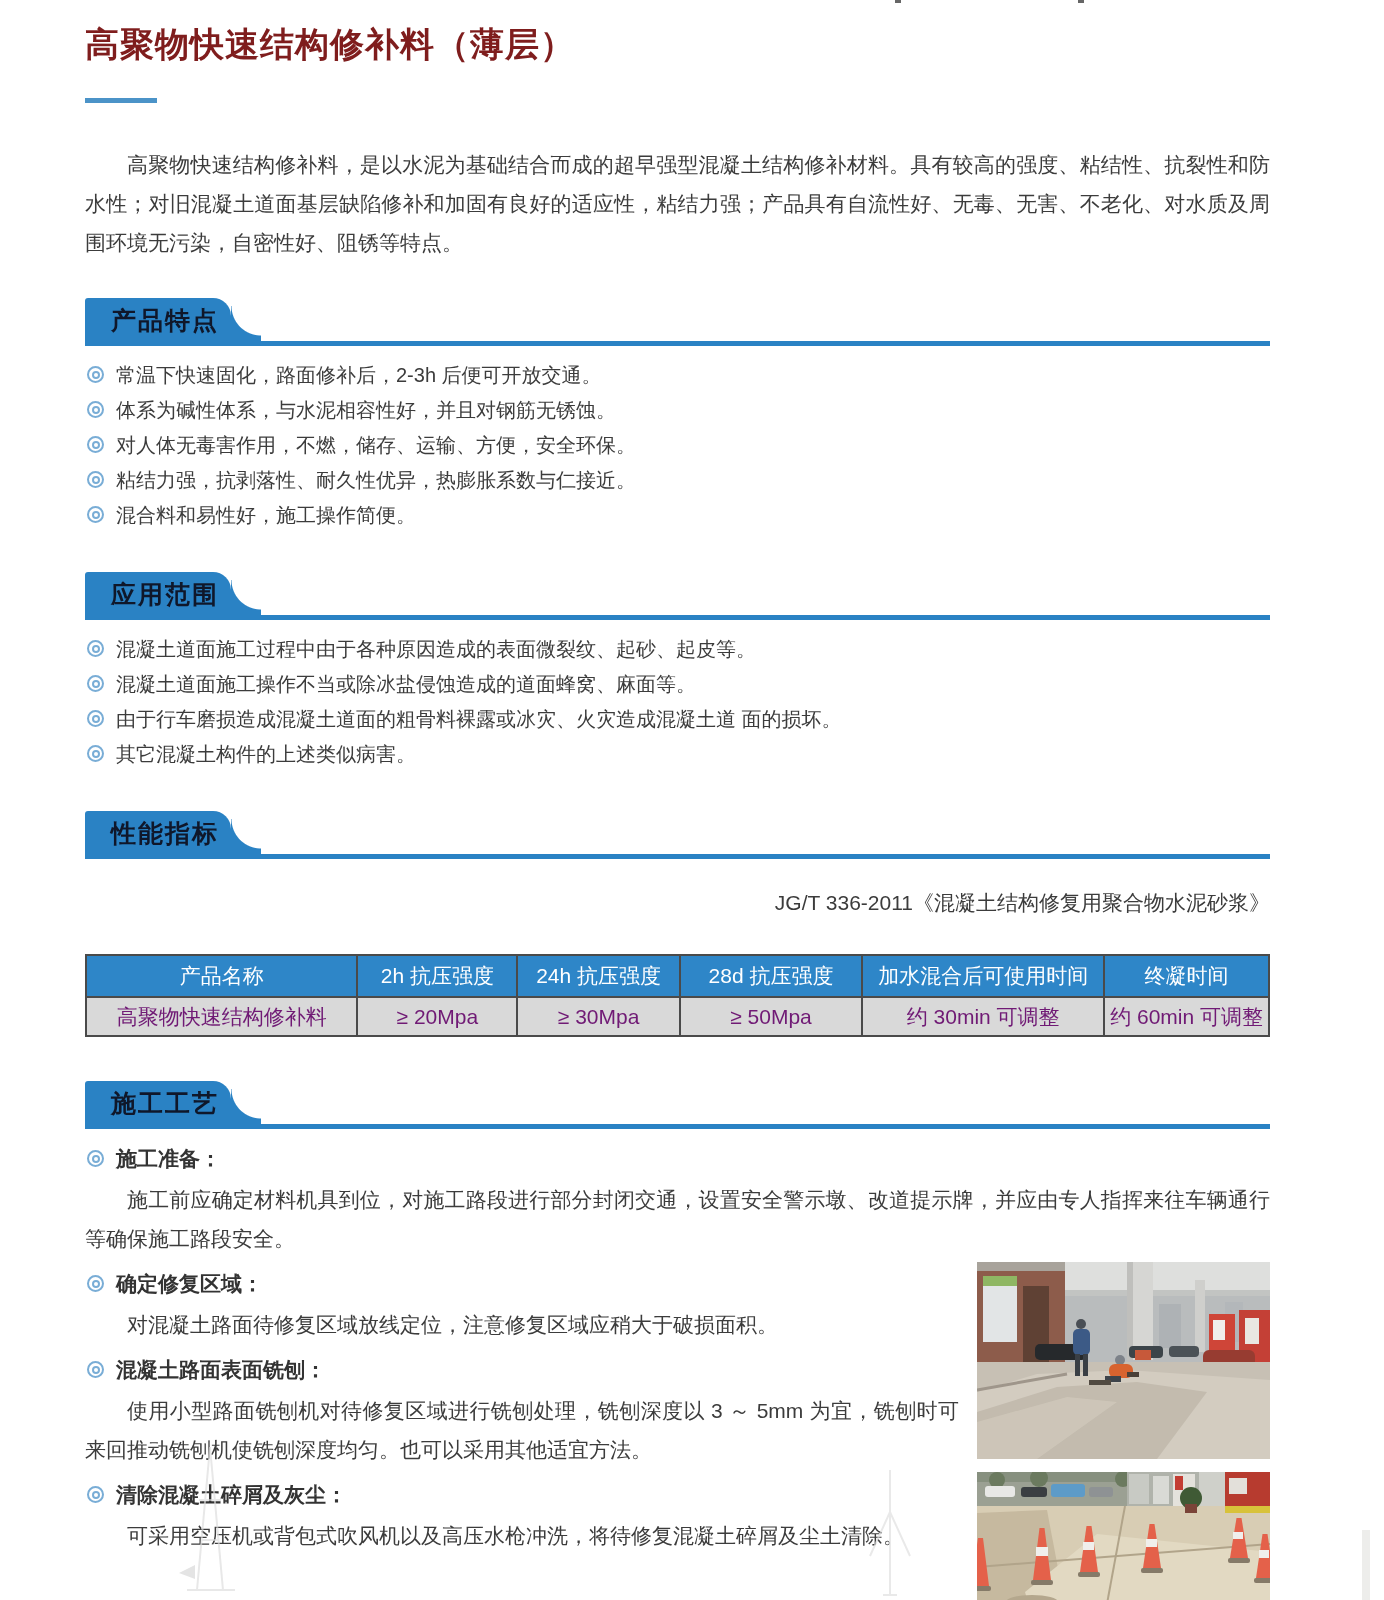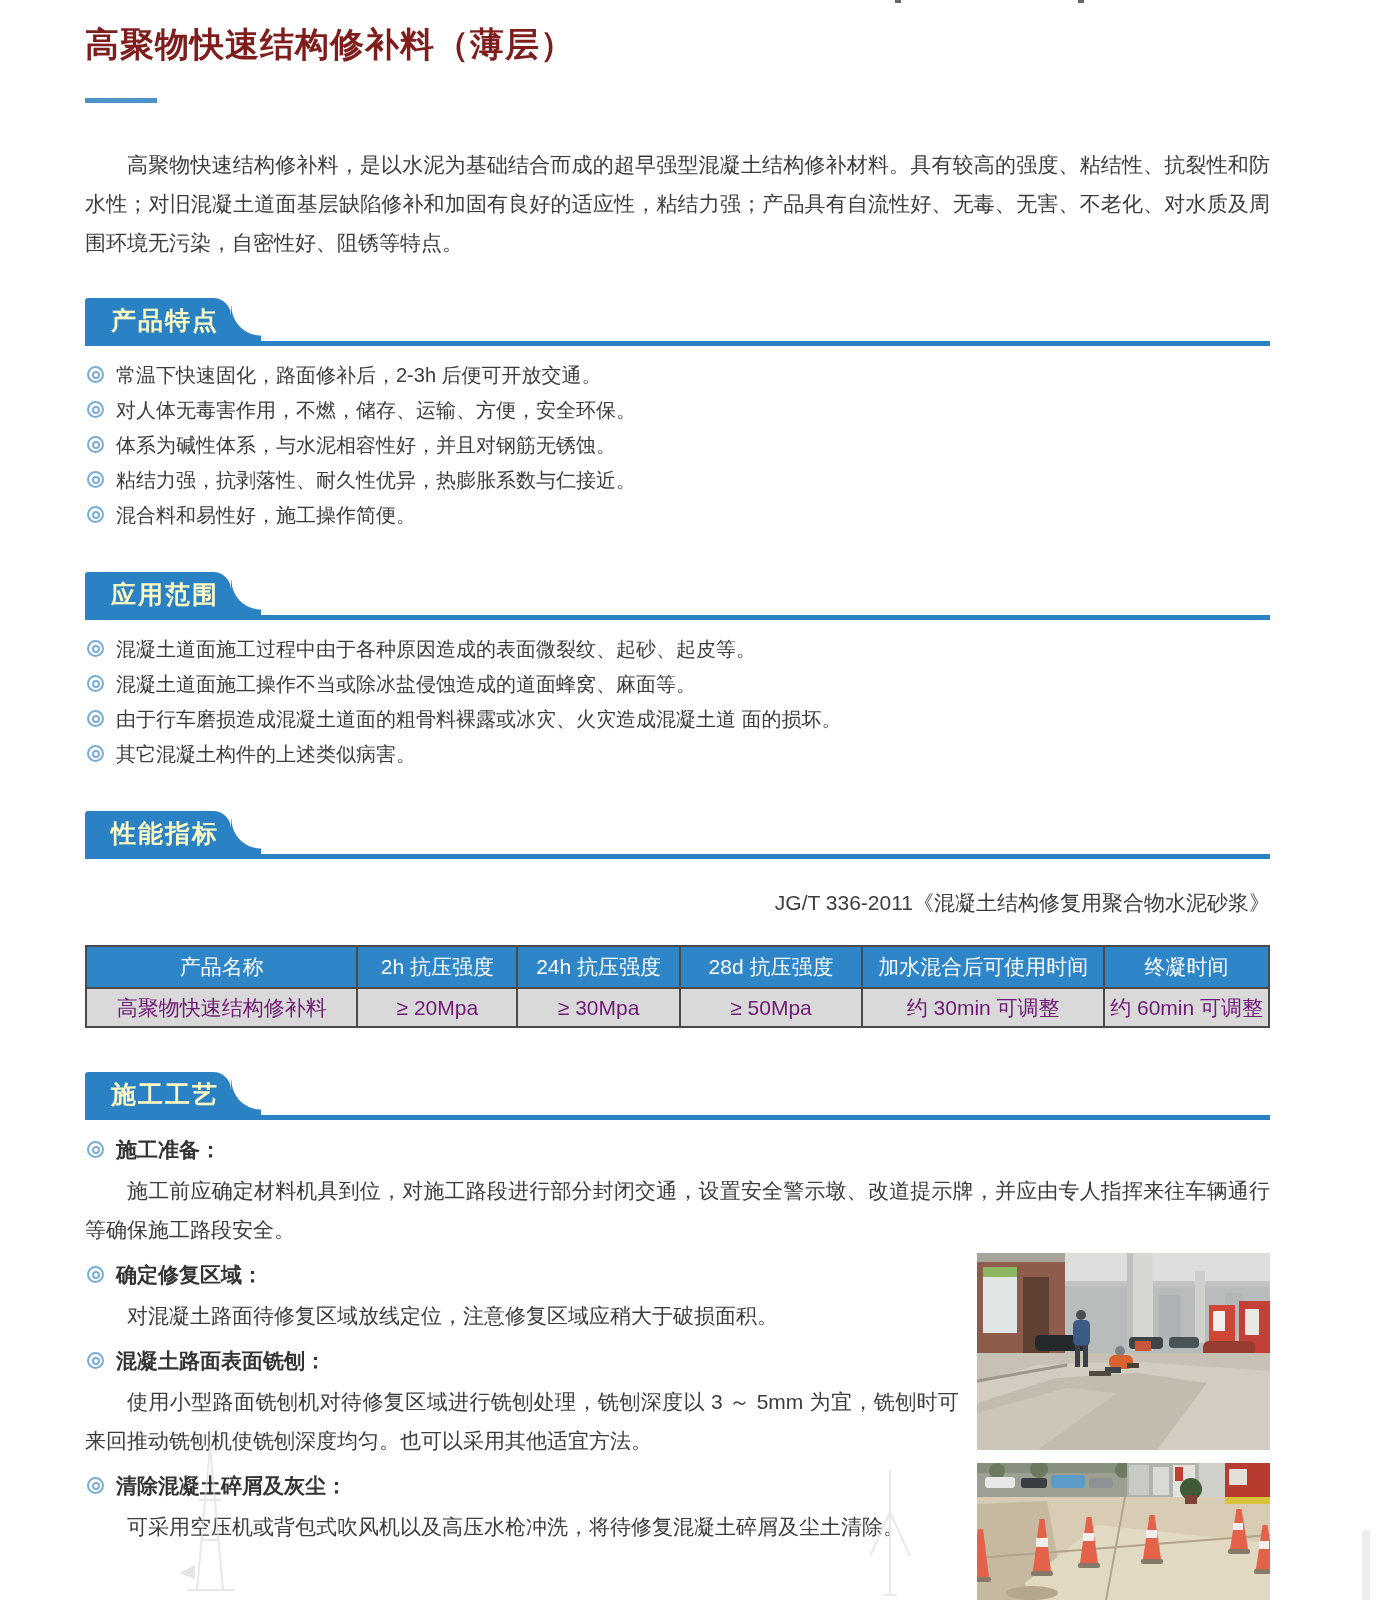--- a/index.html
+++ b/index.html
@@ -32,21 +32,21 @@
 
   
   .sec-header { position:relative; height:52px; }
   .mt-a { margin-top:32px; }
   .mt-b { margin-top:40px; }
   .sec-line { position:absolute; left:0; bottom:0; width:100%; height:5px; background:#2a82c4; }
   .sec-tab {
     position:absolute; left:0; bottom:4px;
     box-sizing:border-box; width:146px; height:44px;
     background:#2a82c4; border-radius:3px 18px 0 0;
-    color:#fef9c3; font-size:25px; font-weight:bold; letter-spacing:2px;
+    color:#0f172a; font-size:25px; font-weight:bold; letter-spacing:2px;
     display:flex; align-items:center; padding-left:26px;
   }
   .sec-tab::after {
     content:""; position:absolute; left:100%; bottom:0;
     width:30px; height:36px;
     background:radial-gradient(circle at 100% 0, rgba(42,130,196,0) 29px, #2a82c4 30px);
   }
 
   
   ul.bullets { list-style:none; margin:16px 0 0 0; padding:0; }
@@ -60,21 +60,21 @@
     display:flex; align-items:center; justify-content:center;
     margin:4px 12px 0 2px;
   }
   .ring::after {
     content:""; box-sizing:border-box;
     width:8px; height:8px; border:2px solid #79add6; border-radius:50%;
   }
 
   
   .table-caption { margin-top:30px; text-align:right; font-size:21px; }
-  table.perf { border-collapse:collapse; width:100%; margin-top:28px; table-layout:fixed; }
+  table.perf { border-collapse:collapse; width:100%; margin-top:37px; table-layout:fixed; }
   table.perf th {
     background:#2e86c8; color:#fff; font-weight:normal;
     font-size:21px; height:40px; border:2px solid #4a4a4a; padding:0;
   }
   table.perf td {
     background:#d9d9d9; color:#701a75; text-align:center;
     font-size:21px; height:37px; border:2px solid #4a4a4a; padding:0;
   }
   .c1{width:23%;} .c2{width:13.5%;} .c3{width:13.7%;} .c4{width:15.4%;} .c5{width:20.5%;} .c6{width:13.9%;}
 
@@ -116,25 +116,25 @@
       <span>产品特点</span>
     </div>
   </div>
   <ul class="bullets">
     <li>
         <span class="ring"></span>
         <span>常温下快速固化，路面修补后，2-3h 后便可开放交通。</span>
       </li>
     <li>
         <span class="ring"></span>
+        <span>体系为碱性体系，与水泥相容性好，并且对钢筋无锈蚀。</span>
+      </li>
+    <li>
+        <span class="ring"></span>
         <span>对人体无毒害作用，不燃，储存、运输、方便，安全环保。</span>
-      </li>
-    <li>
-        <span class="ring"></span>
-        <span>体系为碱性体系，与水泥相容性好，并且对钢筋无锈蚀。</span>
       </li>
     <li>
         <span class="ring"></span>
         <span>粘结力强，抗剥落性、耐久性优异，热膨胀系数与仁接近。</span>
       </li>
     <li>
         <span class="ring"></span>
         <span>混合料和易性好，施工操作简便。</span>
       </li>
   </ul>

